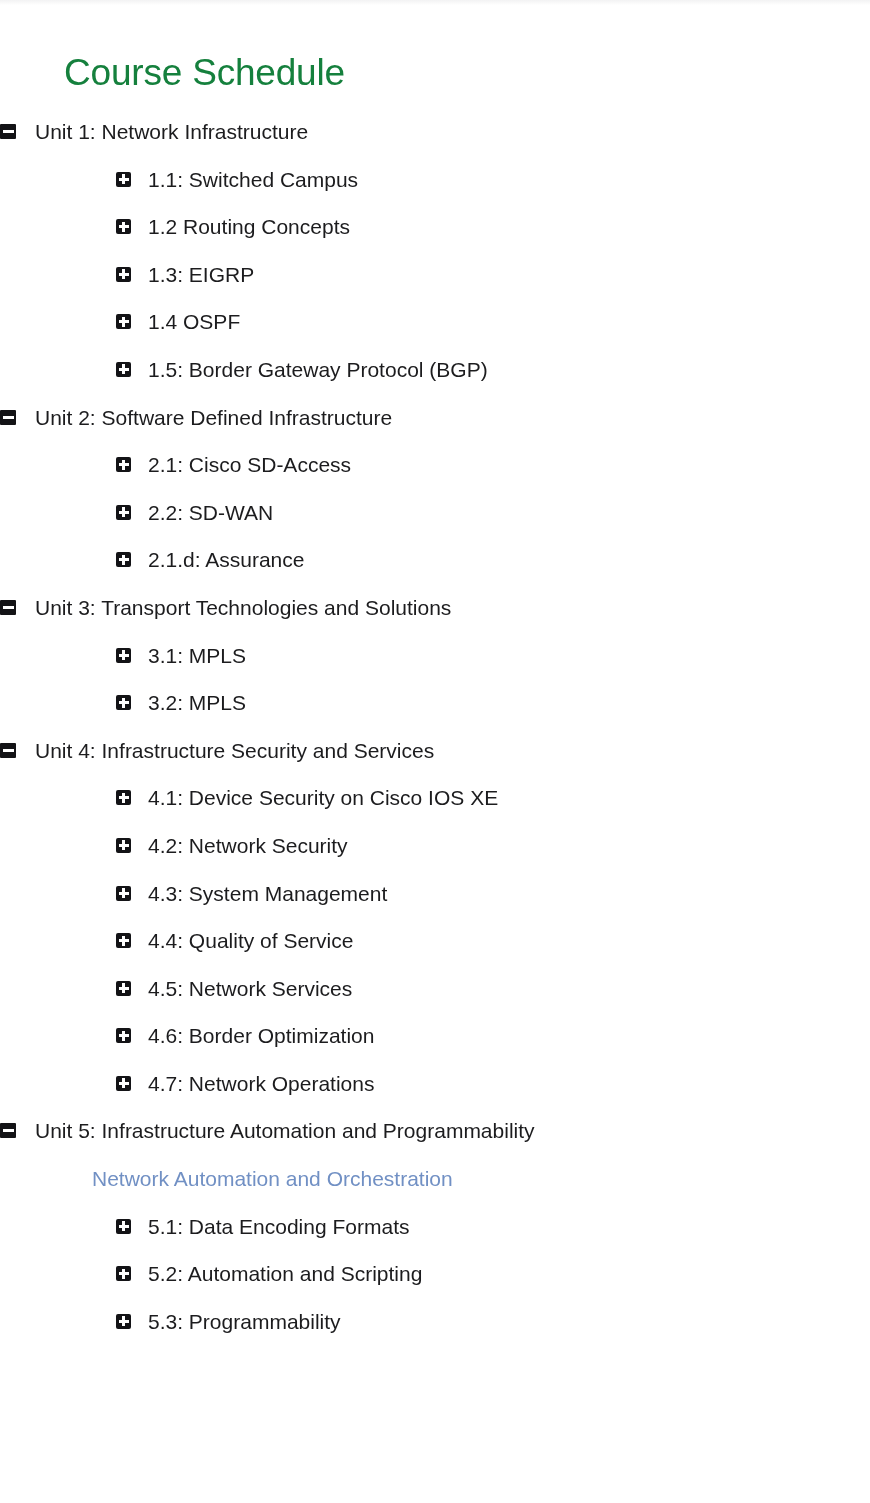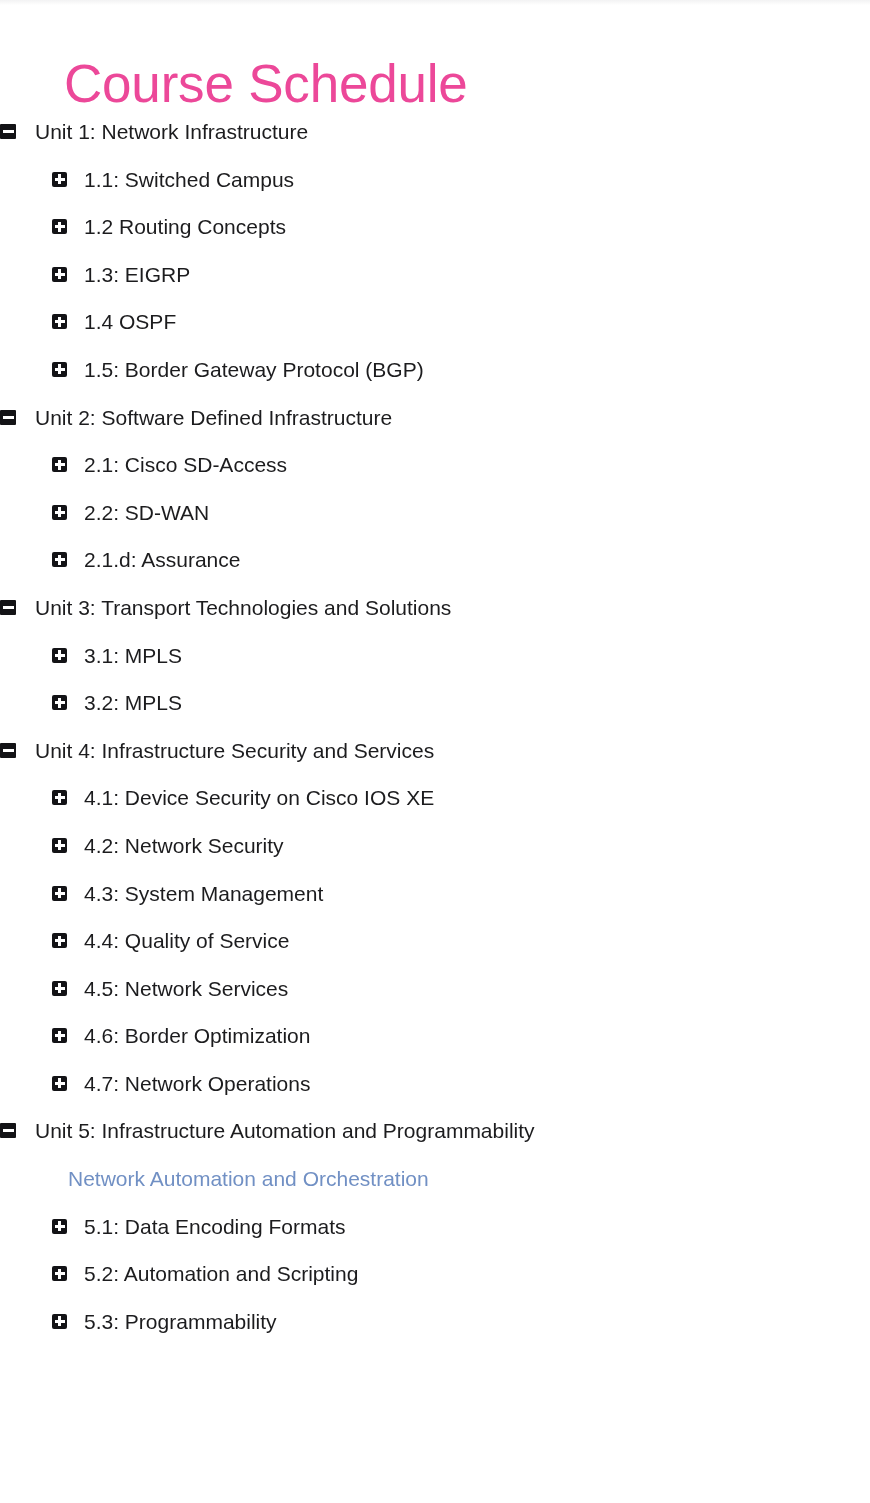--- a/index.html
+++ b/index.html
@@ -33,46 +33,46 @@
     left: 0;
     width: 870px;
     height: 1503px;
     background: transparent;
   }
 
   .page-title {
     position: absolute;
     left: 64px;
     top: 18px;
-    font-size: 53px;
+    font-size: 37px;
     line-height: 60px;
     font-weight: 300;
-    color: #ec4899;
+    color: #15803d;
     letter-spacing: -0.2px;
     white-space: nowrap;
   }
 
   .tree {
     position: absolute;
     left: 0;
     top: 120px;
     width: 870px;
   }
 
   .row {
     position: relative;
     height: 47.6px;
     display: flex;
     align-items: flex-start;
   }
 
   
   .row.level-unit   { }
-  .row.level-lesson { padding-left: 52px; }
-  .row.level-link   { padding-left: 68px; text-align: right; }
+  .row.level-lesson { padding-left: 116px; }
+  .row.level-link   { padding-left: 92px; text-align: right; }
 
   
   .toggle {
     flex: 0 0 auto;
     position: relative;
     display: inline-block;
     background: #131316;
     margin-top: 4px;
   }
   .toggle.minus {

